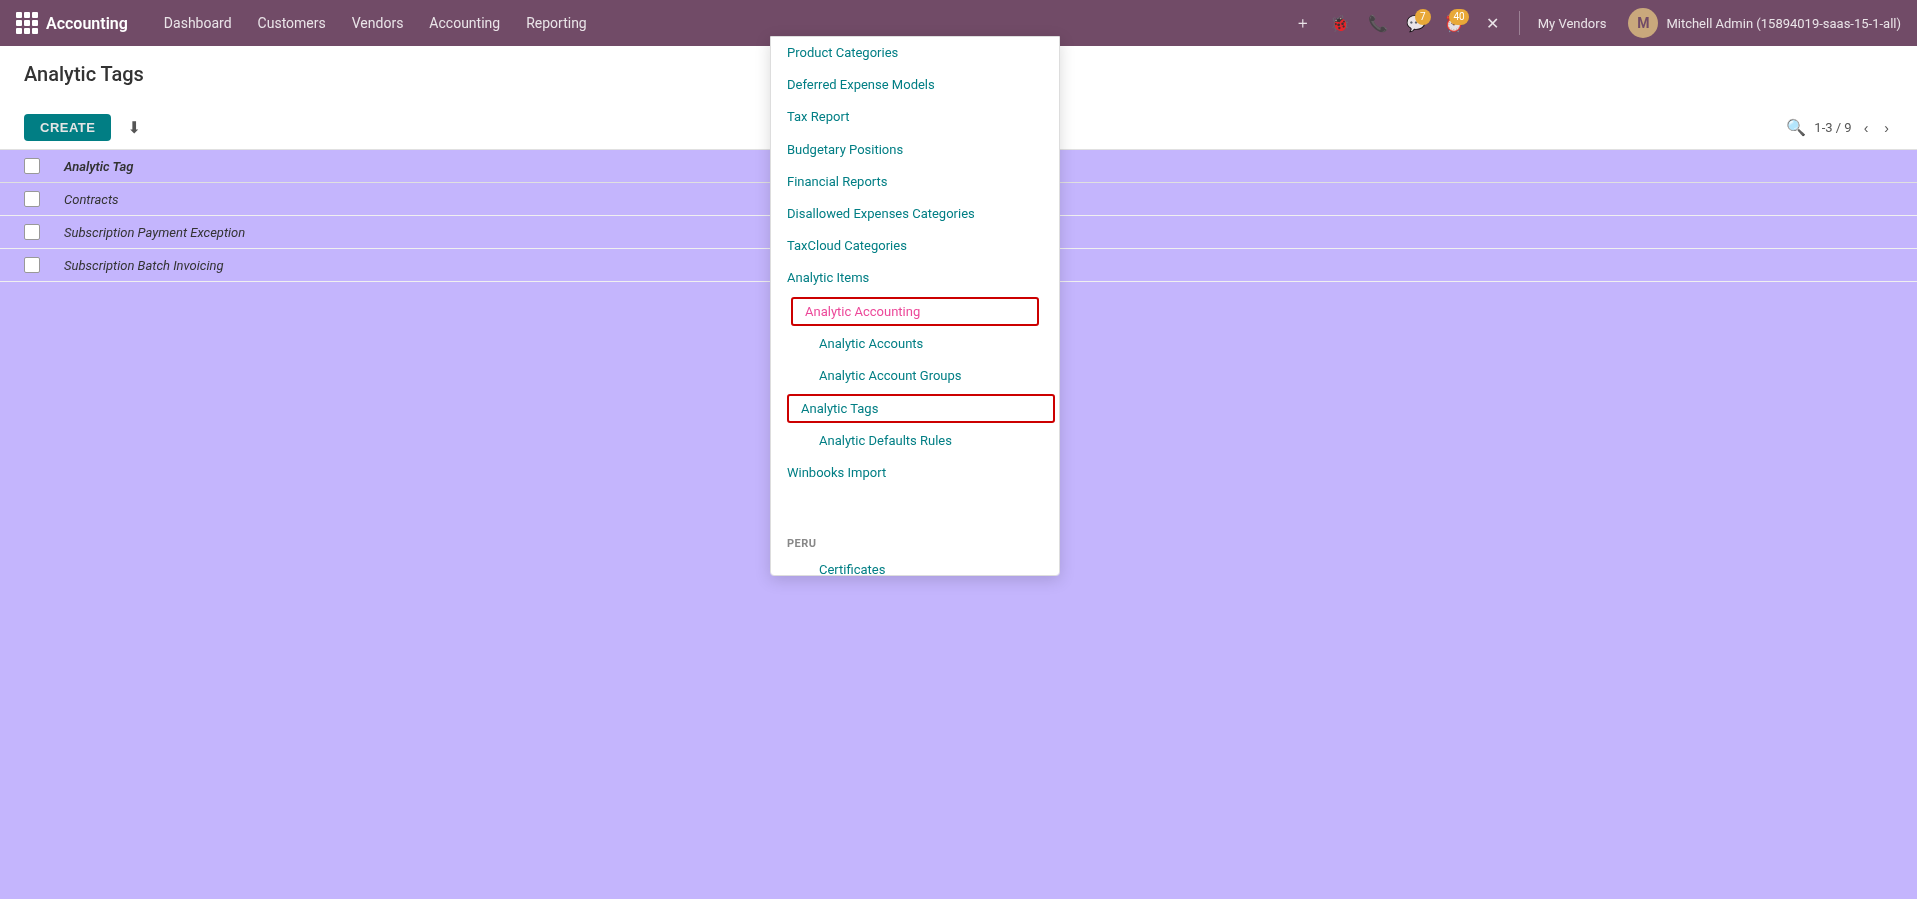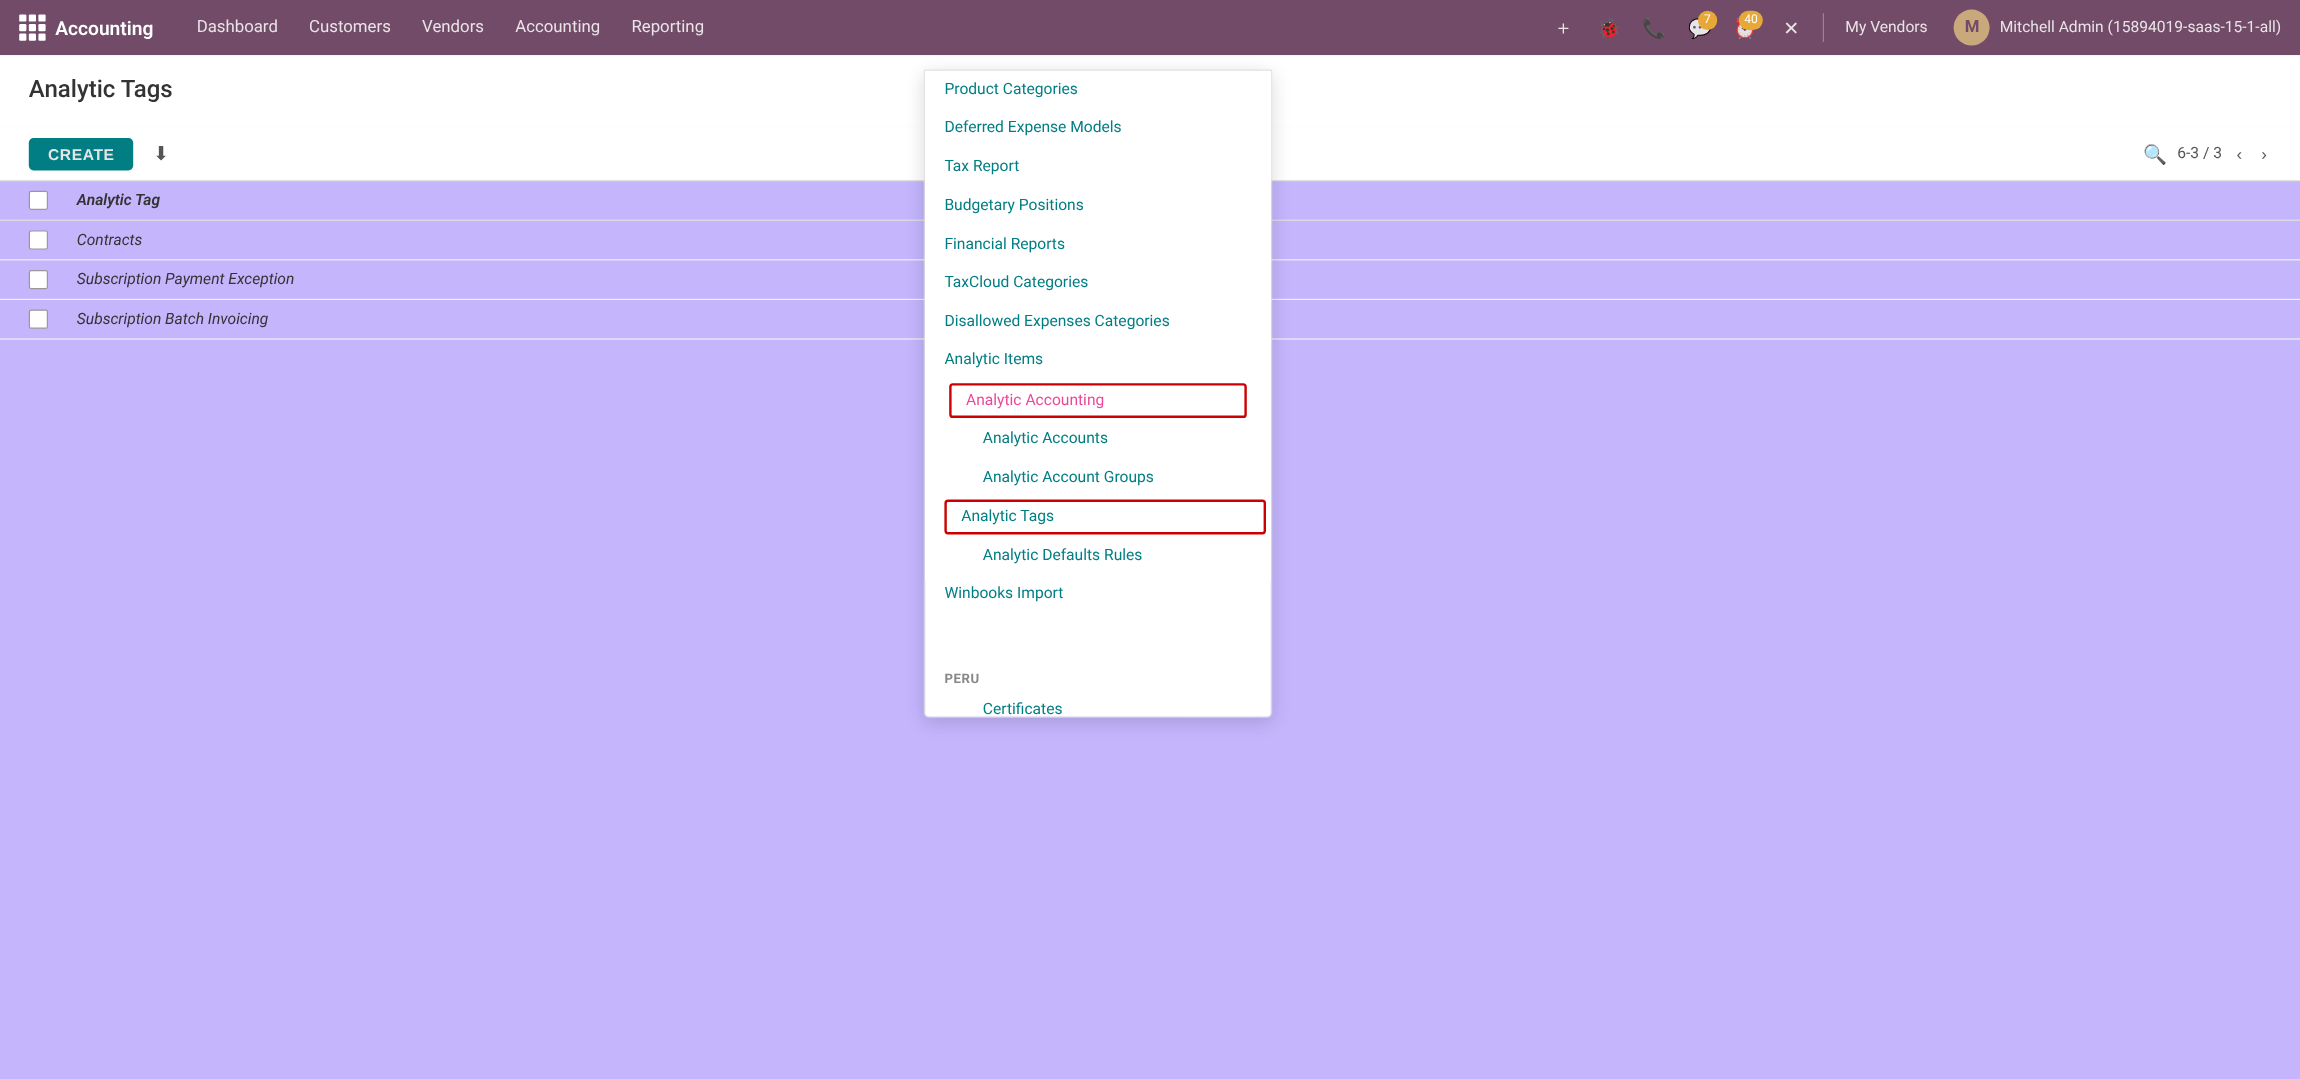--- a/index.html
+++ b/index.html
@@ -211,21 +211,21 @@
     .pagination-btn {
       background: none;
       border: none;
       cursor: pointer;
       color: #555;
       font-size: 14px;
       padding: 2px 4px;
     }
     .dropdown-menu {
       position: fixed;
-      top: 58px;
+      top: 36px;
       left: 770px;
       width: 290px;
       background: white;
       border: 1px solid #ddd;
       border-radius: 0 0 4px 4px;
       box-shadow: 0 4px 16px rgba(0,0,0,0.15);
       z-index: 200;
       max-height: 540px;
       overflow-y: auto;
       font-size: 13px;
@@ -312,21 +312,21 @@
   </div>
 
   <div class="toolbar">
     <button class="btn-create">CREATE</button>
     <button class="btn-icon" title="Export">
       ⬇
     </button>
 
     <div class="pagination">
       <span style="font-size:16px;cursor:pointer;color:#555;">🔍</span>
-      <span>6-3 / 3</span>
+      <span>1-3 / 9</span>
       <button class="pagination-btn">‹</button>
       <button class="pagination-btn">›</button>
     </div>
   </div>
 
   <div class="list-container">
 
     <div class="list-header">
       <div class="checkbox"></div>
       <div>Analytic Tag</div>
@@ -352,22 +352,22 @@
     </div>
   </div>
 </div>
 
 <div class="dropdown-menu" id="dropdown-menu">
 <div class="dropdown-item">Product Categories</div>
     <div class="dropdown-item">Deferred Expense Models</div>
     <div class="dropdown-item">Tax Report</div>
     <div class="dropdown-item">Budgetary Positions</div>
     <div class="dropdown-item">Financial Reports</div>
+    <div class="dropdown-item">Disallowed Expenses Categories</div>
     <div class="dropdown-item">TaxCloud Categories</div>
-    <div class="dropdown-item">Disallowed Expenses Categories</div>
     <div class="dropdown-item">Analytic Items</div>
     <div style="border: 2px solid rgb(204, 0, 0); border-radius: 3px; margin: 2px 20px; padding: 5px 12px; cursor: pointer; color: #ec4899; font-size: 13px;">Analytic Accounting</div>
     <div class="dropdown-item sub-item">Analytic Accounts</div>
     <div class="dropdown-item sub-item">Analytic Account Groups</div>
     <div style="border: 2px solid rgb(204, 0, 0); border-radius: 3px; margin: 2px 4px 2px 16px; padding: 5px 12px; cursor: pointer; color: rgb(1, 126, 132); font-size: 13px;">Analytic Tags</div>
     <div class="dropdown-item sub-item">Analytic Defaults Rules</div>
     <div class="dropdown-item">Winbooks Import</div>
     <div class="dropdown-section-label">Peru</div>
     <div class="dropdown-item sub-item">Certificates</div>
   </div>

